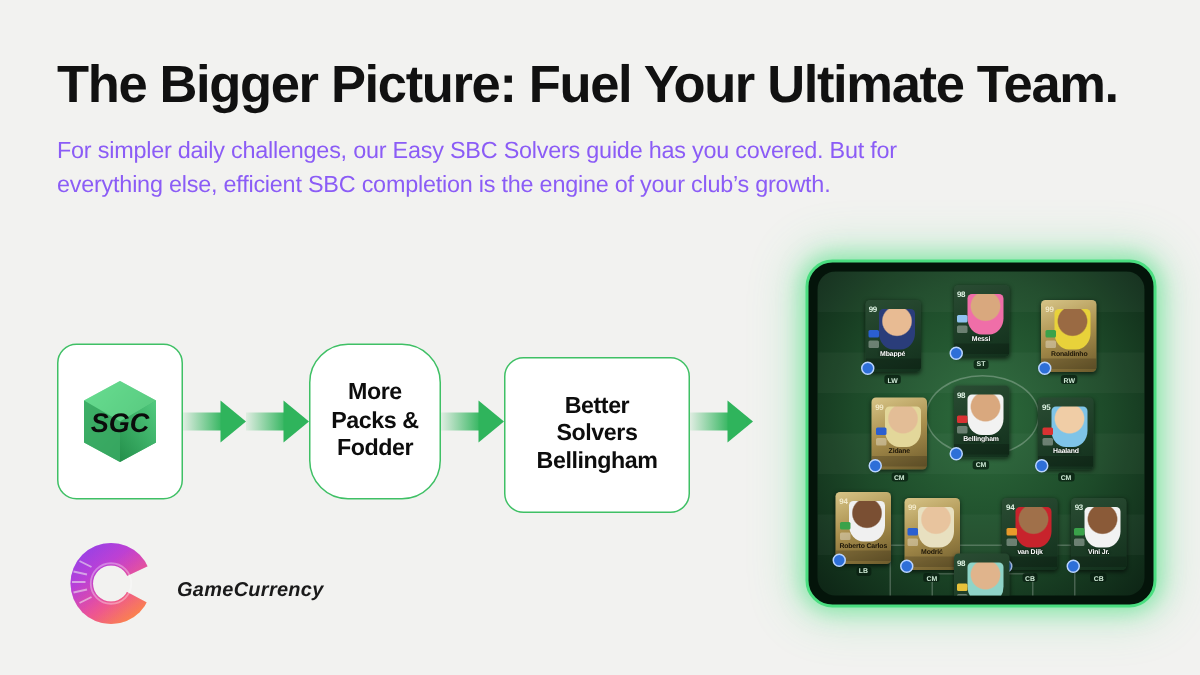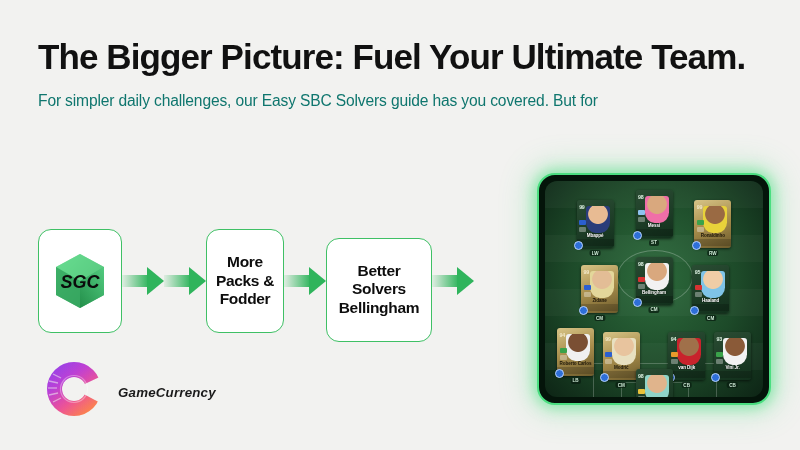--- a/index.html
+++ b/index.html
@@ -27,21 +27,21 @@
     color: #111111;
     line-height: 1.06;
     white-space: nowrap;
   }
   #subtext {
     position: absolute;
     left: 38px;
     top: 90px;
     width: 700px;
     font-size: 15.6px;
-    color: #0f766e;
+    color: #8b5cf6;
     line-height: 1.46;
     letter-spacing: -0.15px;
   }
 
   
   #flow {
     position: absolute;
     left: 38px;
     top: 229px;
     width: 500px;
@@ -56,22 +56,22 @@
     border: 1.6px solid #3fc065;
     border-radius: 13px;
     display: flex;
     align-items: center;
     justify-content: center;
     text-align: center;
     flex: 0 0 auto;
   }
   .flow-box.logo-box { width: 84px; }
   .flow-box.b1 { width: 80px; }
-  .flow-box.b2 { width: 78px; }
-  .flow-box.b3 { width: 106px; margin-top: 17px; }
+  .flow-box.b2 { width: 88px; border-radius: 26px; }
+  .flow-box.b3 { width: 124px; margin-top: 17px; }
   .flow-label {
     font-size: 15.5px;
     font-weight: bold;
     color: #0d0d0d;
     line-height: 1.2;
     letter-spacing: -0.3px;
     padding: 0 4px;
   }
 
   
@@ -285,20 +285,21 @@
     margin-top: 8px;
   }
 </style>
 </head>
 <body>
 
 <div id="headline">The Bigger Picture: Fuel Your Ultimate Team.</div>
 
 <div id="subtext">
   <div>For simpler daily challenges, our Easy SBC Solvers guide has you covered. But for</div>
+  <div>everything else, efficient SBC completion is the engine of your club’s growth.</div>
 </div>
 
 <div id="flow">
 
   <div class="flow-box logo-box">
     <div class="sgc-logo">
       <svg width="62" height="62" viewBox="0 0 62 62">
         <defs>
           <linearGradient id="hexA" x1="0" y1="0" x2="1" y2="1">
             <stop offset="0" stop-color="#5fd98a"></stop>

